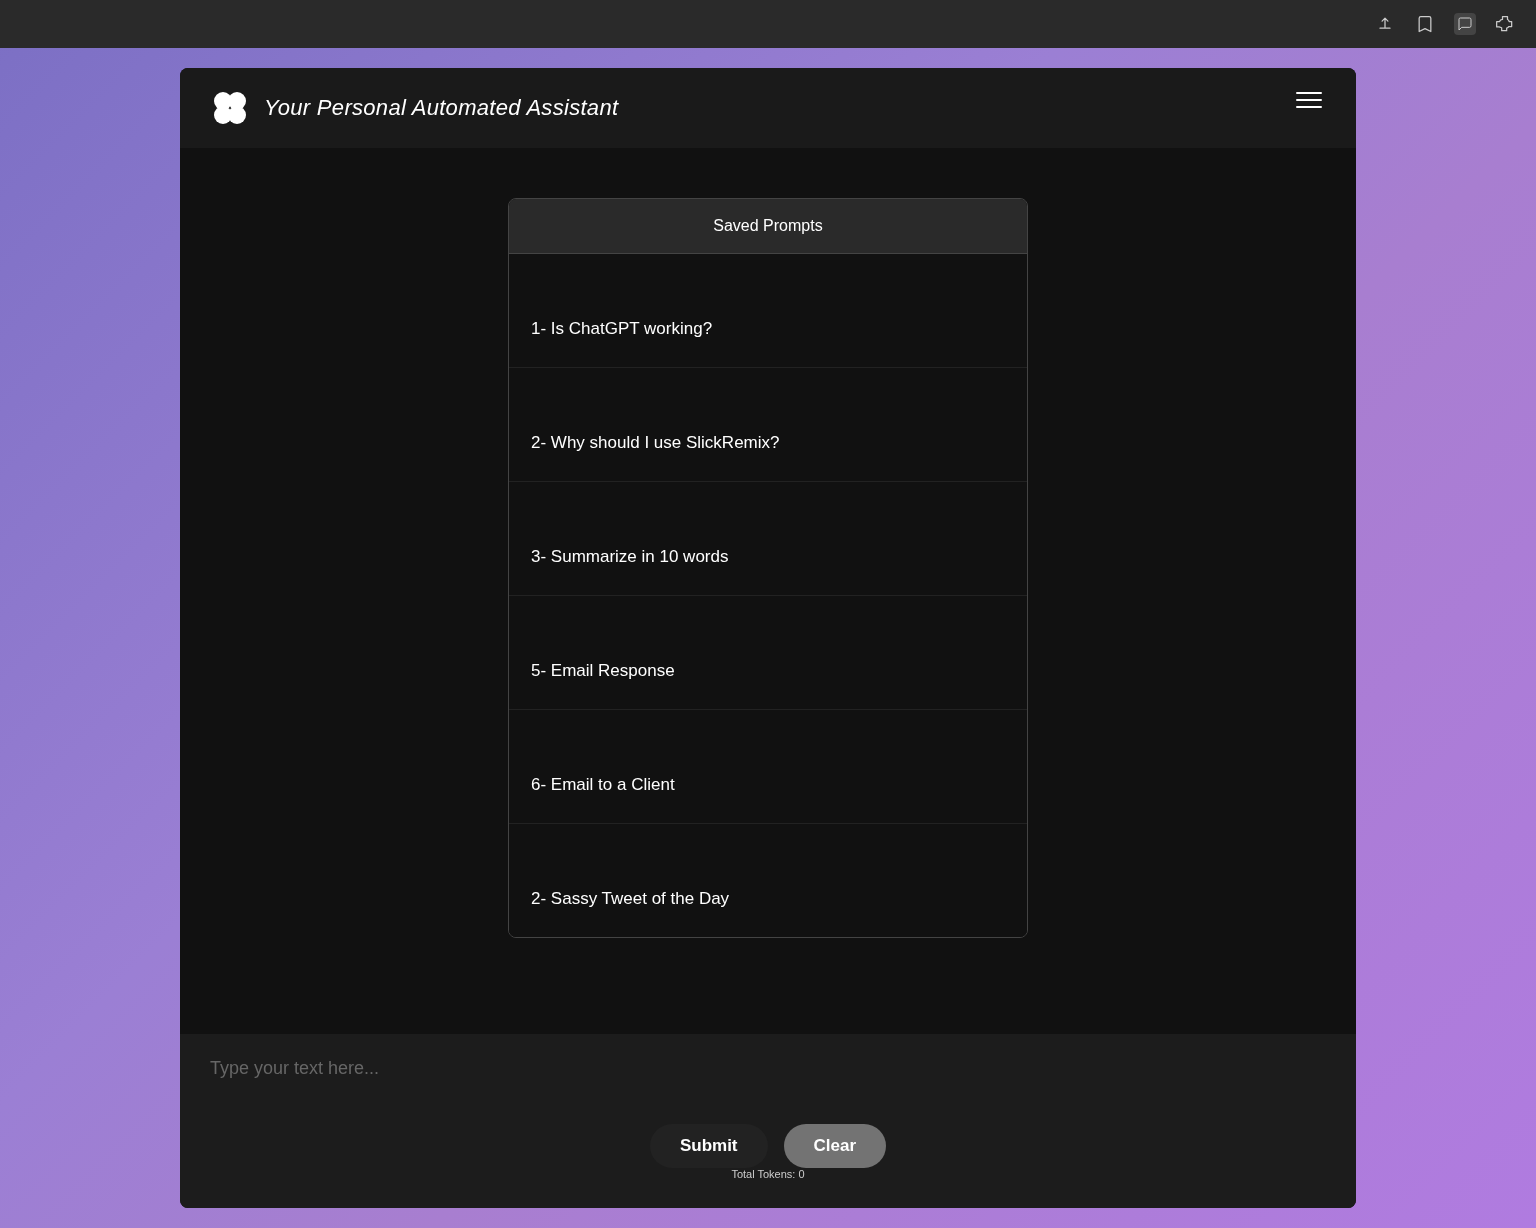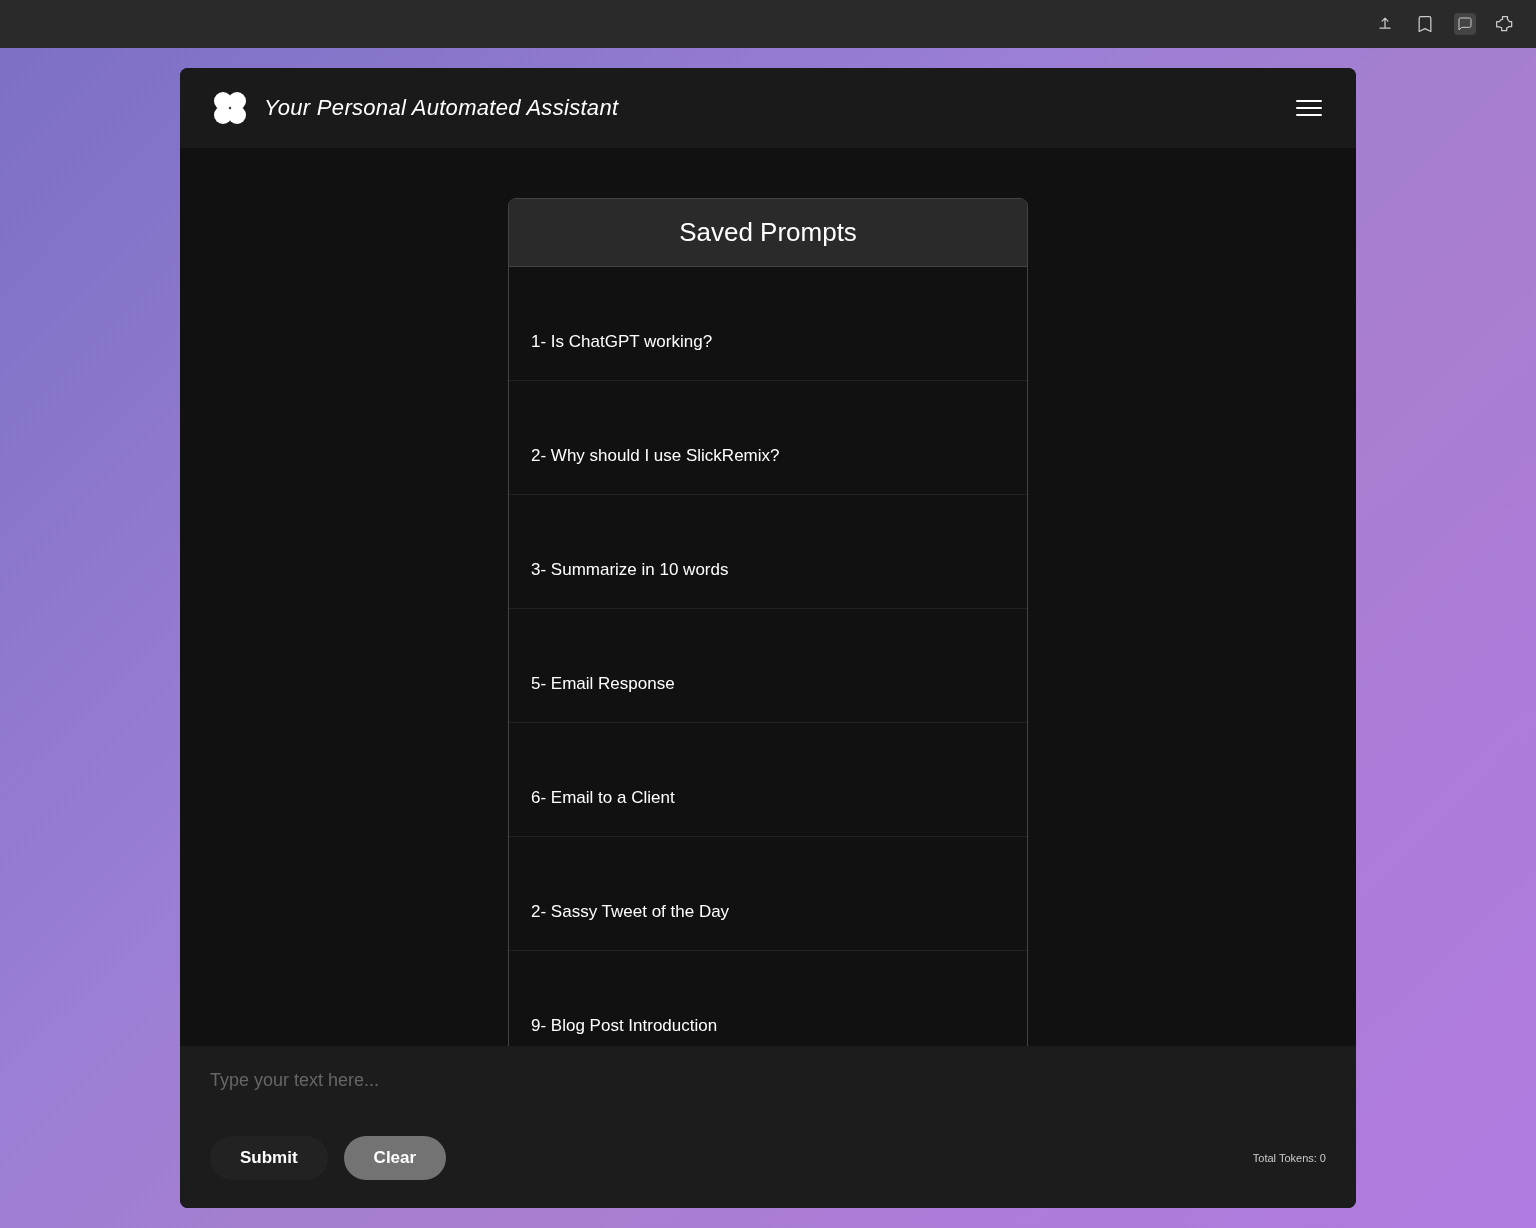--- a/index.html
+++ b/index.html
@@ -64,21 +64,20 @@
       display: flex;
       flex-direction: column;
       overflow: hidden;
     }
 
     
     .app-header {
       background: #1a1a1a;
       padding: 20px 30px;
       display: flex;
-      align-items: center;
       justify-content: space-between;
       flex-shrink: 0;
     }
 
     .header-left {
       display: flex;
       align-items: center;
       gap: 14px;
     }
 
@@ -132,21 +131,21 @@
 
     .saved-prompts-header {
       background: #2a2a2a;
       padding: 18px 20px;
       text-align: center;
       border-bottom: 1px solid #444;
     }
 
     .saved-prompts-title {
       color: #fff;
-      font-size: 26px;
+      font-size: 16px;
       font-weight: 400;
     }
 
     .saved-prompts-list {
       background: #111;
       list-style: none;
     }
 
     .saved-prompts-list li {
       padding: 28px 22px;
@@ -183,21 +182,22 @@
       min-height: 30px;
     }
 
     .text-input::placeholder {
       color: #666;
     }
 
     .footer-actions {
       display: flex;
       align-items: center;
-      justify-content: space-between;
+      justify-content: flex-start;
+      flex-direction: column;
     }
 
     .footer-buttons {
       display: flex;
       gap: 16px;
     }
 
     .btn {
       padding: 12px 30px;
       border-radius: 30px;
@@ -274,21 +274,20 @@
       <div class="saved-prompts-header">
         <span class="saved-prompts-title">Saved Prompts</span>
       </div>
       <ul class="saved-prompts-list">
         <li>1- Is ChatGPT working?</li>
         <li>2- Why should I use SlickRemix?</li>
         <li>3- Summarize in 10 words</li>
         <li>5- Email Response</li>
         <li>6- Email to a Client</li>
         <li>2- Sassy Tweet of the Day</li>
-        <li>9- Blog Post Introduction</li>
       </ul>
     </div>
   </main>
 
   <footer class="app-footer">
     <textarea class="text-input" rows="2" placeholder="Type your text here..." style=""></textarea>
     <div class="footer-actions">
       <div class="footer-buttons">
         <button class="btn btn-submit">Submit</button>
         <button class="btn btn-clear">Clear</button>

